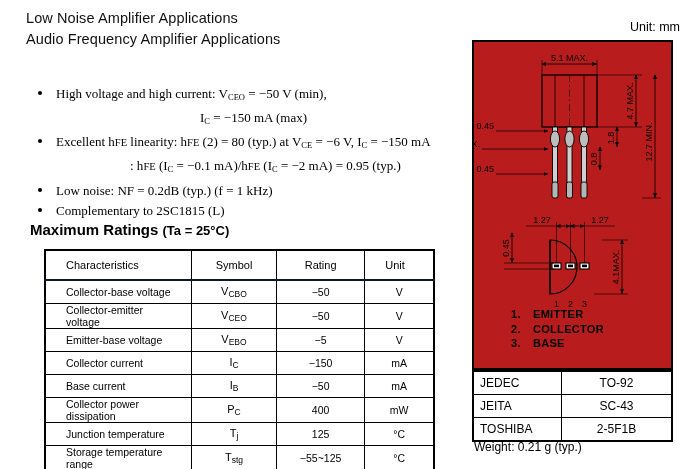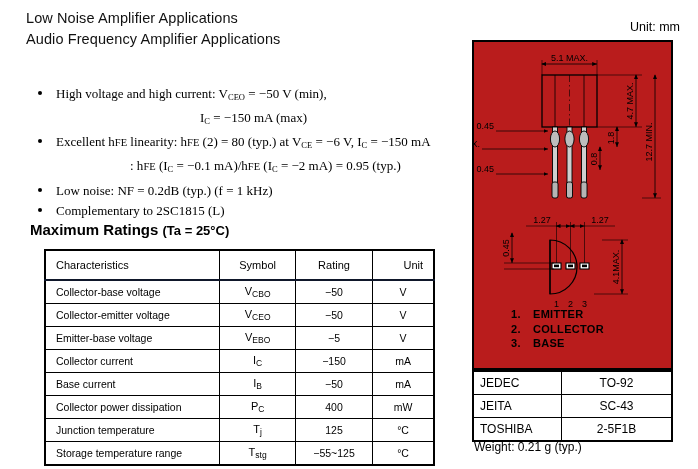--- a/index.html
+++ b/index.html
@@ -34,27 +34,27 @@
   .nb{white-space:nowrap;}
 
   .section-head{position:absolute;left:30px;top:221px;
     font-family:"Liberation Sans",sans-serif;font-weight:bold;font-size:15px;}
   .section-head .sub{font-size:13px;}
 
   
   .ratings{position:absolute;left:44px;top:249px;width:391px;
     border-collapse:collapse;border:2px solid #000;
     font-family:"Liberation Sans",sans-serif;font-size:10.5px;}
-  .ratings td,.ratings th{border:1px solid #000;height:22px;padding:0 10px;font-weight:normal;}
+  .ratings td,.ratings th{border:1px solid #000;height:22px;padding:0 20px;font-weight:normal;}
   .ratings thead th{height:28px;text-align:center;font-size:11px;}
   .ratings thead tr{border-bottom:2px solid #000;}
   .ratings .c-char{width:206px;text-align:left;}
   .ratings .c-sym{width:66px;text-align:center;}
   .ratings .c-rat{width:66px;text-align:center;}
-  .ratings .c-unit{width:53px;text-align:right;}
+  .ratings .c-unit{width:53px;text-align:left;}
   .ratings tbody td.sym{text-align:center;font-size:11px;}
   .ratings tbody td.rat{text-align:center;}
   .ratings tbody td.unit{text-align:center;}
   .ratings tbody tr:first-child td{border-top:2px solid #0f172a;}
 
   
   .right{position:absolute;left:462px;top:0;width:236px;height:469px;}
   .unit-mm{position:absolute;right:18px;top:20px;font-size:12.5px;}
   .pkg-box{position:absolute;left:10px;top:40px;width:201px;height:330px;
     border:2px solid #000;box-sizing:border-box;background:#b91c1c;}

